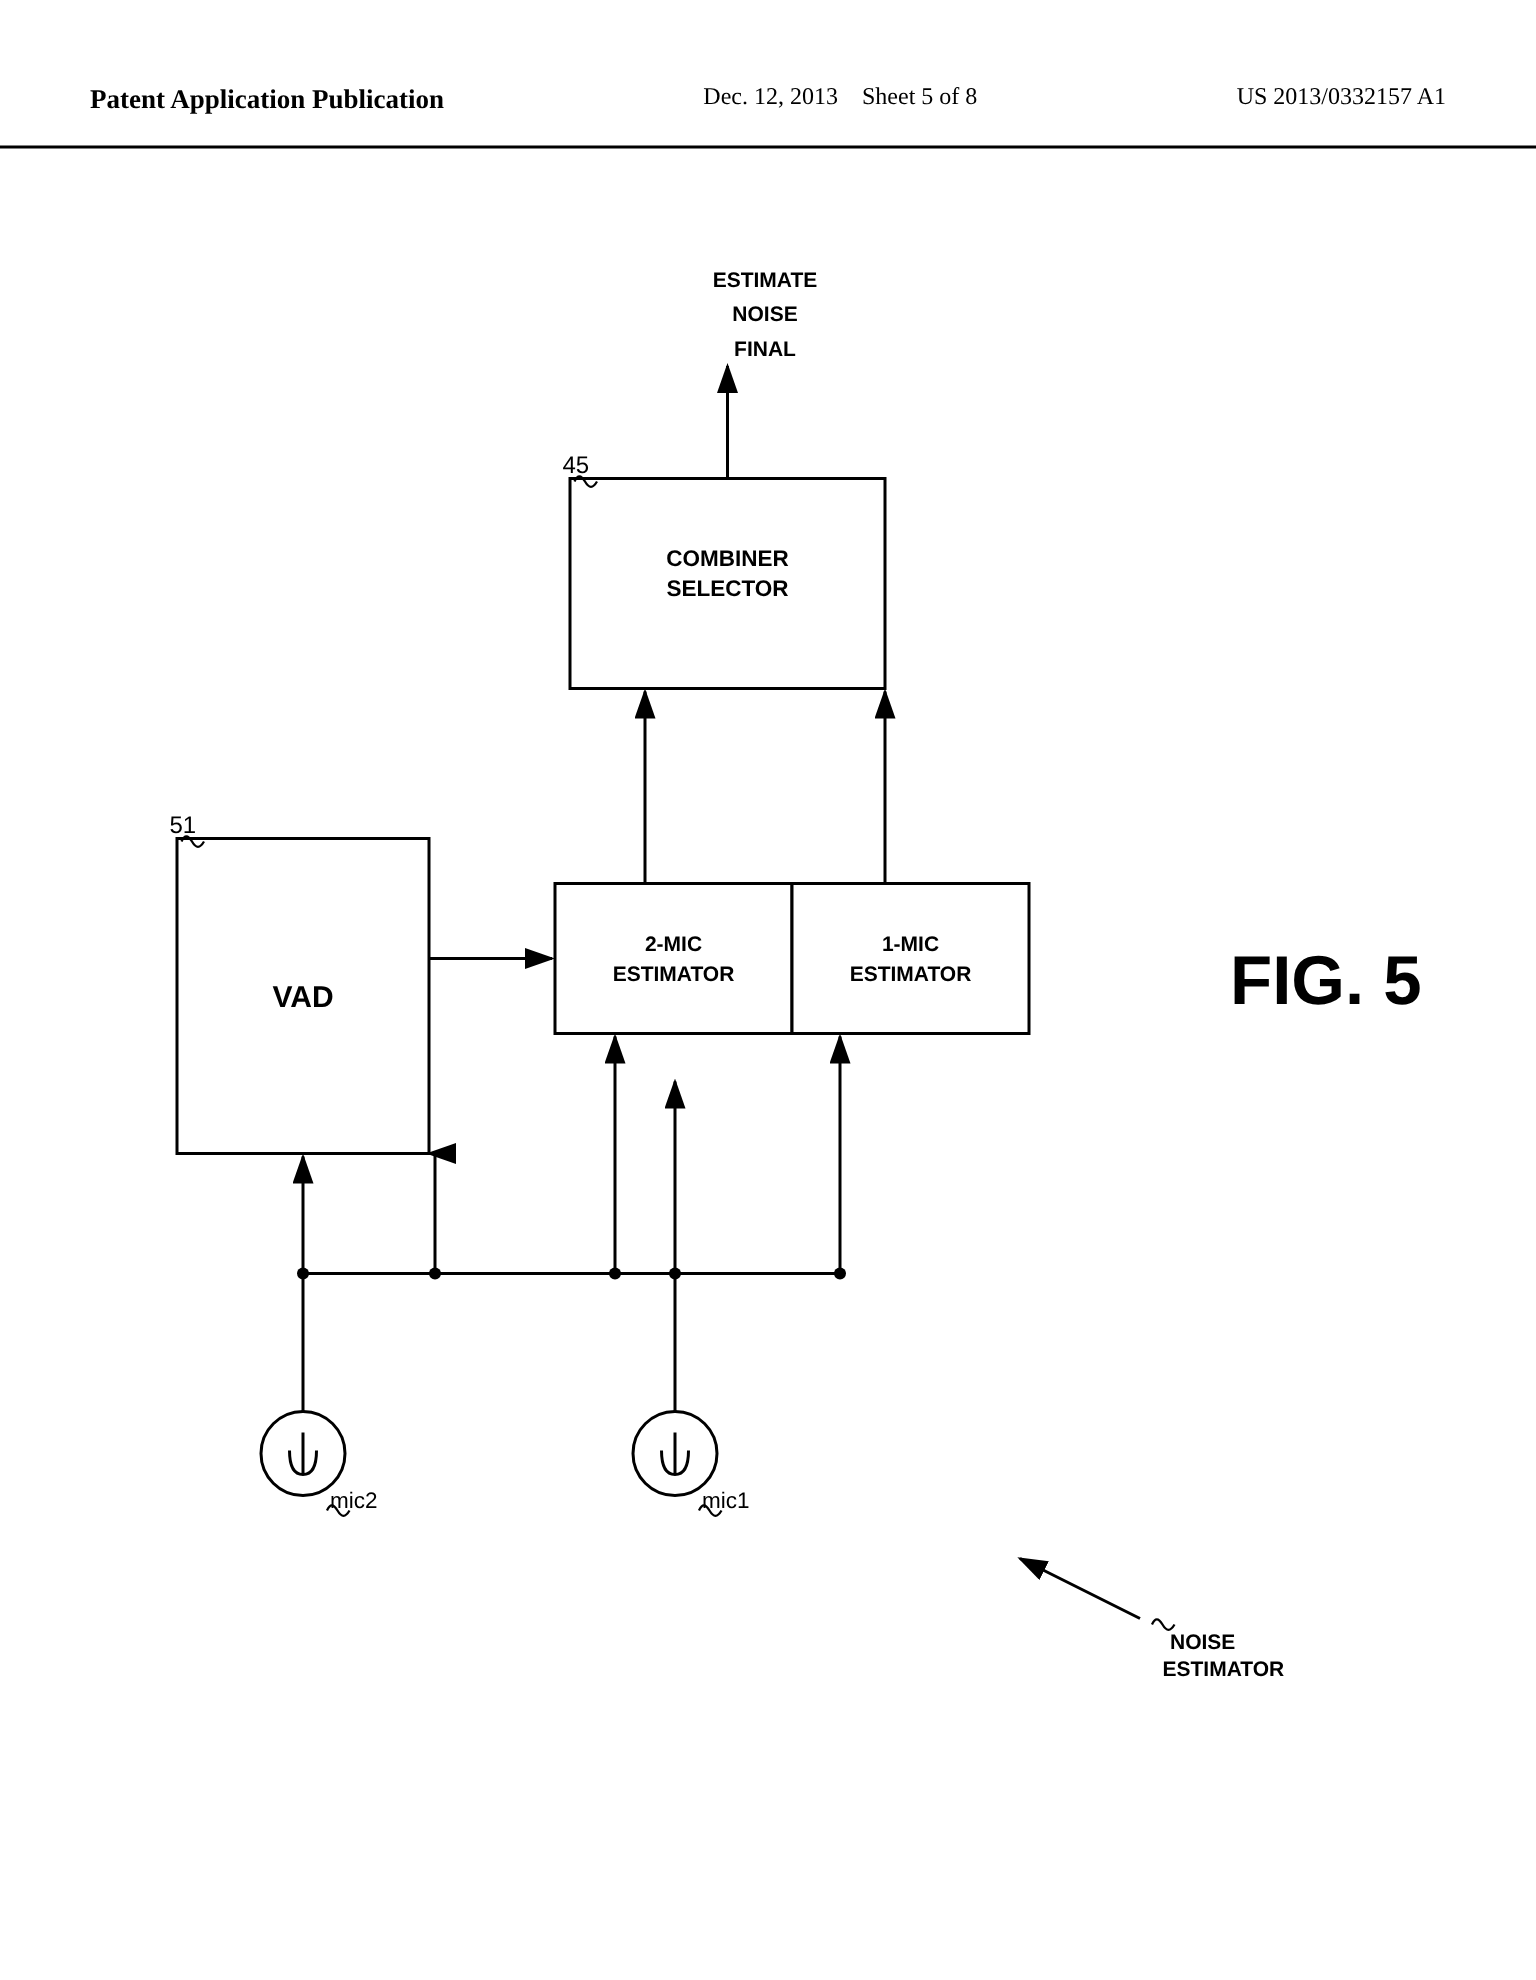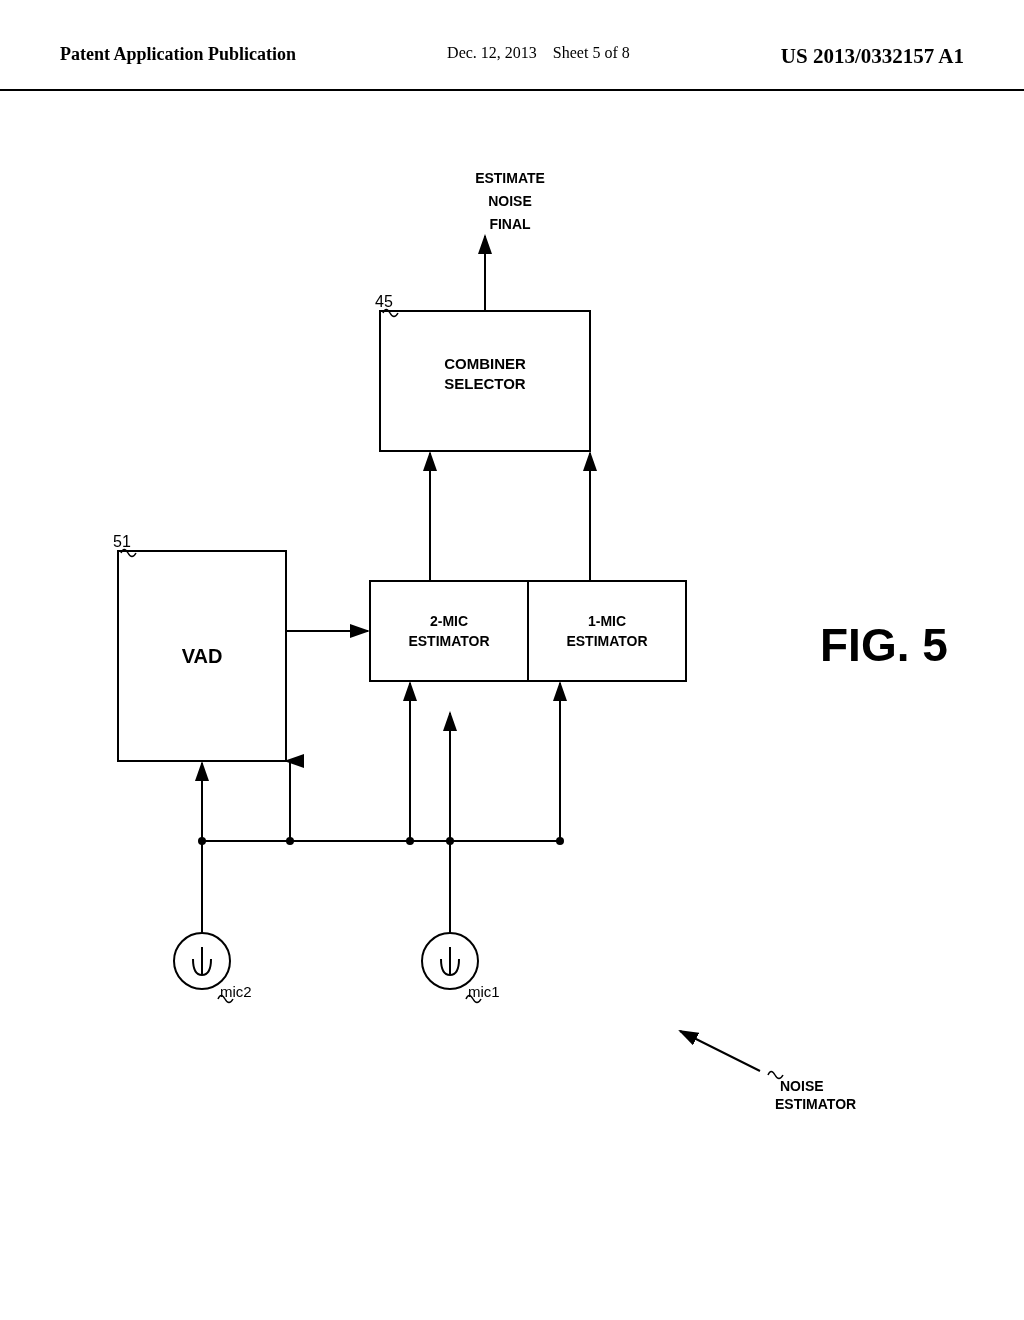--- a/index.html
+++ b/index.html
@@ -9,36 +9,36 @@
       background: #fff;
       font-family: 'Times New Roman', Times, serif;
       position: relative;
       overflow: hidden;
     }
 
     .header {
       display: flex;
       justify-content: space-between;
       align-items: flex-start;
-      padding: 44px 60px 20px 60px;
+      padding: 56px 60px 20px 60px;
       border-bottom: 2px solid #000;
     }
 
     .header-left {
       font-weight: bold;
       font-size: 18px;
     }
 
     .header-center {
       font-size: 16px;
     }
 
     .header-right {
-      font-size: 21px;
-      font-weight: bold;
+      font-size: 16px;
+      font-weight: normal;
     }
 
     .diagram-area {
       position: relative;
       width: 100%;
       height: calc(100% - 100px);
     }
 
     svg {
       position: absolute;

